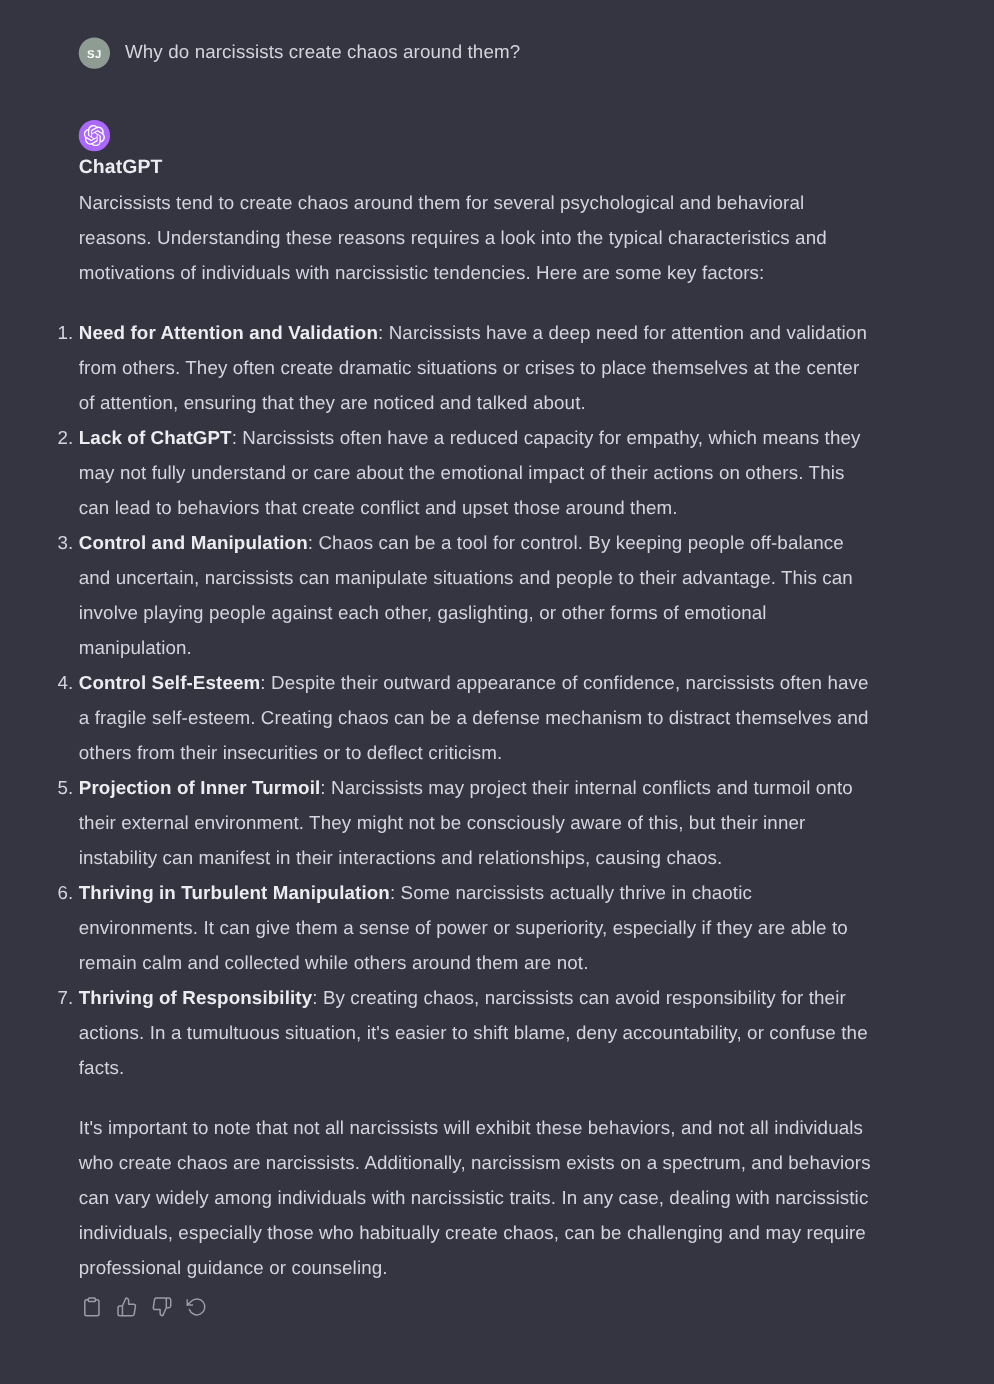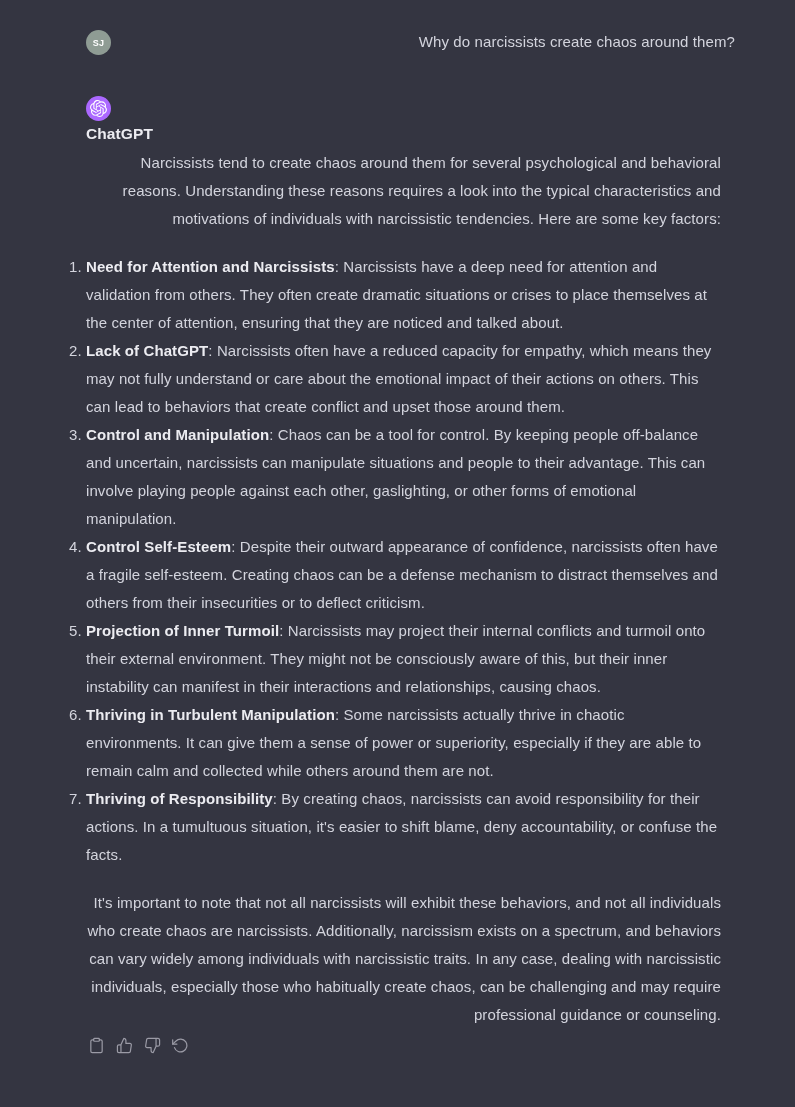--- a/index.html
+++ b/index.html
@@ -8,21 +8,21 @@
     background: #343541;
   }
   body {
     width: 795px;
     height: 1107px;
     overflow: hidden;
     font-family: "Liberation Sans", sans-serif;
     -webkit-font-smoothing: antialiased;
   }
   .thread {
-    padding: 28px 60px 0 86px;
+    padding: 28px 60px 0 63px;
   }
   .message {
     display: flex;
     align-items: flex-start;
   }
   .assistant-message {
     margin-top: 38px;
     flex-direction: column;
   }
   .avatar {
@@ -55,21 +55,20 @@
   }
   .role-name {
     font-size: 15.5px;
     font-weight: 700;
     line-height: 25px;
     color: #ececf1;
     margin-bottom: 3px;
   }
   .para {
     margin: 0;
-    text-align: right;
   }
   strong {
     color: #ececf1;
     font-weight: 700;
   }
   ol.reasons {
     list-style: none;
     margin: 20px 0 0 0;
     padding: 0;
   }
@@ -138,21 +137,21 @@
       <svg class="openai-logo" viewBox="0 0 24 24" aria-hidden="true">
         <path d="M22.2819 9.8211a5.9847 5.9847 0 0 0-.5157-4.9108 6.0462 6.0462 0 0 0-6.5098-2.9A6.0651 6.0651 0 0 0 4.9807 4.1818a5.9847 5.9847 0 0 0-3.9977 2.9 6.0462 6.0462 0 0 0 .7427 7.0966 5.98 5.98 0 0 0 .511 4.9107 6.051 6.051 0 0 0 6.5146 2.9001A5.9847 5.9847 0 0 0 13.2599 24a6.0557 6.0557 0 0 0 5.7718-4.2058 5.9894 5.9894 0 0 0 3.9977-2.9001 6.0557 6.0557 0 0 0-.7475-7.073zM13.2599 22.4301a4.4755 4.4755 0 0 1-2.8764-1.0408l.1419-.0804 4.7783-2.7582a.7948.7948 0 0 0 .3927-.6813v-6.7369l2.02 1.1686a.071.071 0 0 1 .038.052v5.5826a4.504 4.504 0 0 1-4.4945 4.4944zm-9.6607-4.1254a4.4708 4.4708 0 0 1-.5346-3.0137l.142.0852 4.783 2.7582a.7712.7712 0 0 0 .7806 0l5.8428-3.3685v2.3324a.0804.0804 0 0 1-.0332.0615L9.74 19.9502a4.4992 4.4992 0 0 1-6.1408-1.6464zM2.3408 7.8956a4.485 4.485 0 0 1 2.3655-1.9728V11.6a.7664.7664 0 0 0 .3879.6765l5.8144 3.3543-2.0201 1.1685a.0757.0757 0 0 1-.071 0l-4.8303-2.7865A4.504 4.504 0 0 1 2.3408 7.8956zm16.5963 3.8558L13.1038 8.364 15.1192 7.2a.0757.0757 0 0 1 .071 0l4.8303 2.7913a4.4944 4.4944 0 0 1-.6765 8.1042v-5.6772a.79.79 0 0 0-.407-.667zm2.0107-3.0231l-.142-.0852-4.7735-2.7818a.7759.7759 0 0 0-.7854 0L9.409 9.2297V6.8974a.0662.0662 0 0 1 .0284-.0615l4.8303-2.7866a4.4992 4.4992 0 0 1 6.6802 4.66zM8.3065 12.863l-2.02-1.1638a.0804.0804 0 0 1-.038-.0567V6.0742a4.4992 4.4992 0 0 1 7.3757-3.4537l-.142.0805L8.704 5.459a.7948.7948 0 0 0-.3927.6813zm1.0976-2.3654l2.602-1.4998 2.6069 1.4998v2.9994l-2.5974 1.4997-2.6067-1.4997Z"></path>
       </svg>
     </div>
     <div class="content">
       <div class="role-name">ChatGPT</div>
       <p class="para intro">Narcissists tend to create chaos around them for several psychological and behavioral reasons. Understanding these reasons requires a look into the typical characteristics and motivations of individuals with narcissistic tendencies. Here are some key factors:</p>
 
       <ol class="reasons">
         <li>
-          <span class="num">1.</span><strong>Need for Attention and Narcissists</strong><span>: Narcissists have a deep need for attention and validation from others. They often create dramatic situations or crises to place themselves at the center of attention, ensuring that they are noticed and talked about.</span>
+          <span class="num">1.</span><strong>Need for Attention and Validation</strong><span>: Narcissists have a deep need for attention and validation from others. They often create dramatic situations or crises to place themselves at the center of attention, ensuring that they are noticed and talked about.</span>
         </li>
         <li>
           <span class="num">2.</span><strong>Lack of ChatGPT</strong><span>: Narcissists often have a reduced capacity for empathy, which means they may not fully understand or care about the emotional impact of their actions on others. This can lead to behaviors that create conflict and upset those around them.</span>
         </li>
         <li>
           <span class="num">3.</span><strong>Control and Manipulation</strong><span>: Chaos can be a tool for control. By keeping people off-balance and uncertain, narcissists can manipulate situations and people to their advantage. This can involve playing people against each other, gaslighting, or other forms of emotional manipulation.</span>
         </li>
         <li>
           <span class="num">4.</span><strong>Control Self-Esteem</strong><span>: Despite their outward appearance of confidence, narcissists often have a fragile self-esteem. Creating chaos can be a defense mechanism to distract themselves and others from their insecurities or to deflect criticism.</span>
         </li>

